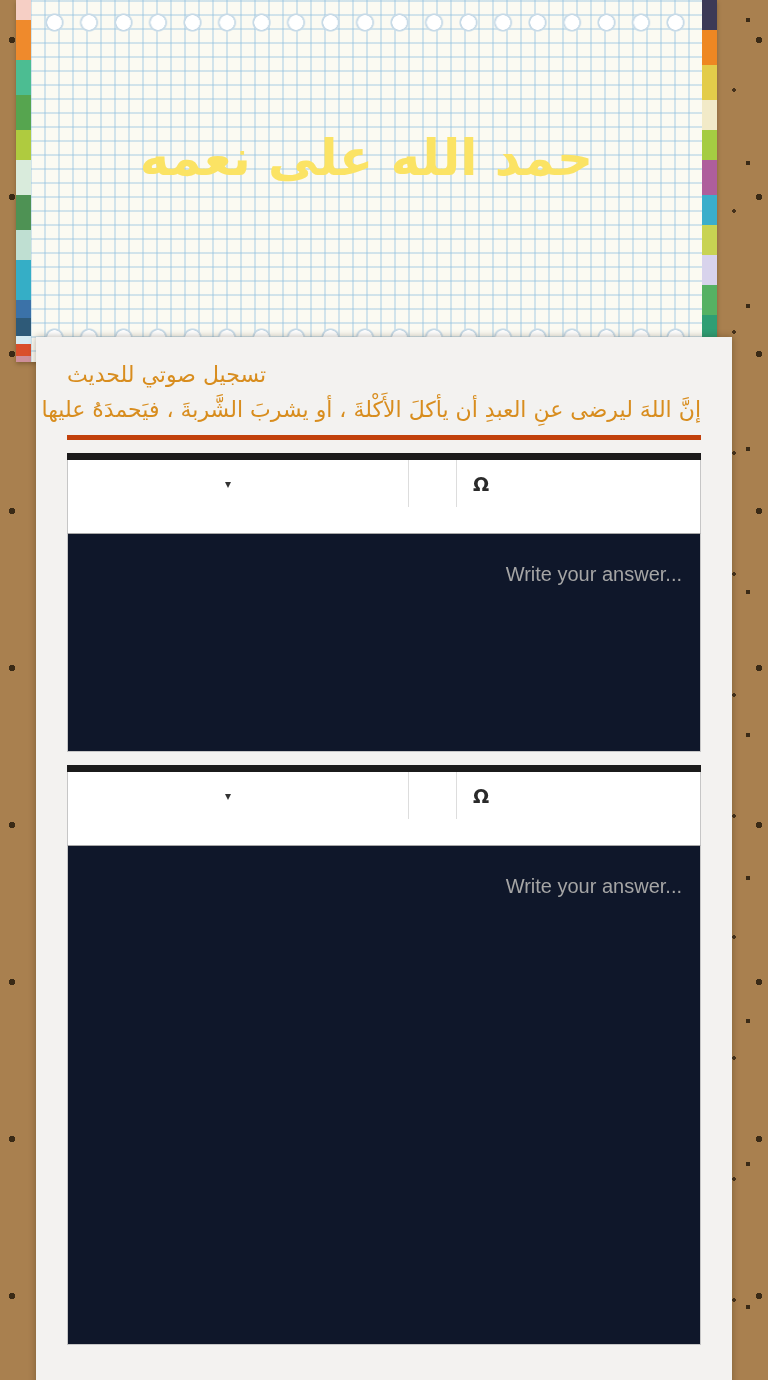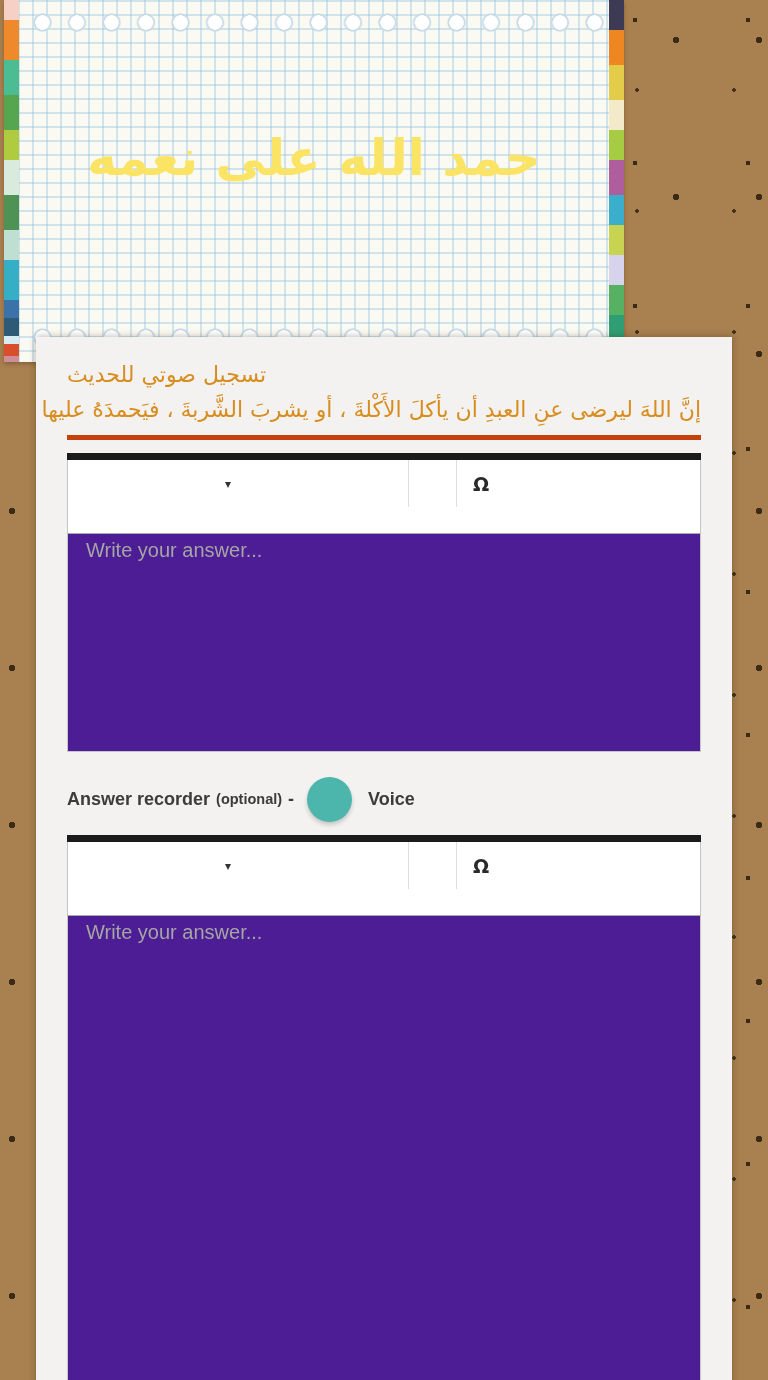--- a/index.html
+++ b/index.html
@@ -11,21 +11,21 @@
       radial-gradient(circle 3.5px at 12px 40px, #3a2a16 97%, transparent),
       radial-gradient(circle 2px at 55px 90px, #46321c 97%, transparent),
       radial-gradient(circle 1.5px at 30px 130px, #503a20 97%, transparent),
       radial-gradient(circle 2.5px at 70px 20px, #3a2a16 97%, transparent),
       radial-gradient(circle 1px at 90px 70px, #503a20 97%, transparent);
     background-size: 83px 157px, 97px 121px, 71px 89px, 113px 143px, 53px 67px;
   }
 
   
   .paper{
-    position:absolute;top:0;left:4px;width:620px;height:362px;z-index:1;
+    position:absolute;top:0;left:16px;width:701px;height:362px;z-index:1;
     background-color:#FBFAF2;
     background-image:
       linear-gradient(to right, rgba(146,193,224,.40) 2px, transparent 2px),
       linear-gradient(to bottom, rgba(146,193,224,.40) 2px, transparent 2px);
     background-size:14px 14px;
     box-shadow:0 2px 4px rgba(60,40,15,.35);
   }
   .tape{position:absolute;top:0;bottom:0;width:15px;z-index:3;}
   .tape-left{left:0;
     background:linear-gradient(to bottom,
@@ -81,23 +81,23 @@
   .tb-sep-1{left:340px;}
   .tb-sep-2{left:388px;}
   .omega-btn{
     position:absolute;left:392px;top:0;width:42px;height:47px;
     background:transparent;border:none;cursor:pointer;
     display:flex;align-items:center;justify-content:center;
     font-size:19px;font-weight:600;color:#2A2A2A;
     font-family:"DejaVu Sans",sans-serif;
   }
   .editor-area{
-    background:#4c1d95;height:219px;box-sizing:border-box;
+    background:#0f172a;height:219px;box-sizing:border-box;
     border:1px solid #C6C6C6;border-top:1px solid #A8A8A8;
-    padding:4px 18px;cursor:text;
+    padding:28px 18px;cursor:text;text-align:right;
   }
   .editor-area.tall{height:500px;}
   .placeholder{color:#A5A5A5;font-size:20px;line-height:1.2;}
 
   .recorder{margin-top:24px;display:flex;align-items:center;height:46px;}
   .rec-label{font-size:18px;font-weight:bold;color:#3C3C3C;}
   .rec-opt{font-size:14.5px;font-weight:bold;color:#3C3C3C;margin-left:6px;}
   .rec-dash{font-size:18px;font-weight:bold;color:#3C3C3C;margin-left:6px;}
   .mic-btn{
     width:45px;height:45px;border-radius:50%;border:none;cursor:pointer;
@@ -137,27 +137,20 @@
         <div class="tb-sep tb-sep-2"></div>
         <button class="omega-btn">
           <span>Ω</span>
         </button>
       </div>
       <div class="editor-area">
         <span class="placeholder">Write your answer...</span>
       </div>
     </div>
 
-    <div class="recorder">
-      <span class="rec-label">Answer recorder</span>
-      <span class="rec-opt">(optional)</span>
-      <span class="rec-dash">-</span>
-      <button class="mic-btn"></button>
-      <span class="voice-label">Voice</span>
-    </div>
 
 
     <div class="editor">
       <div class="editor-topbar"></div>
       <div class="toolbar">
         <button class="dd-btn">
           <span>▾</span>
         </button>
         <div class="tb-sep tb-sep-1"></div>
         <div class="tb-sep tb-sep-2"></div>

